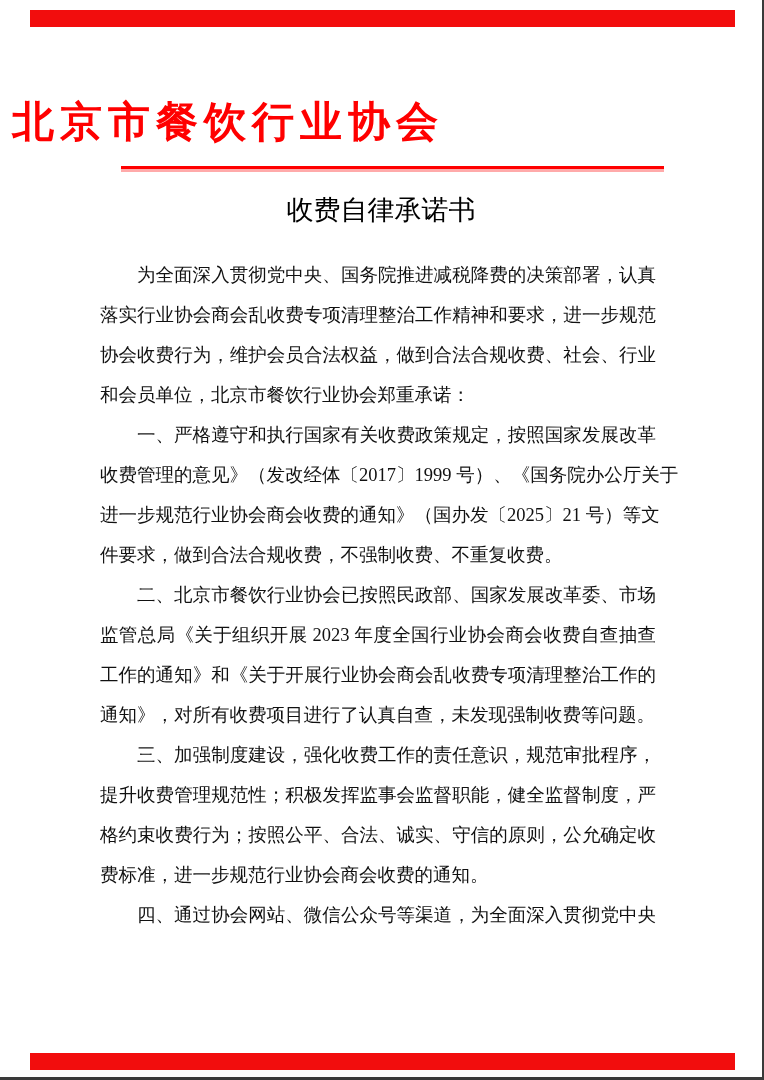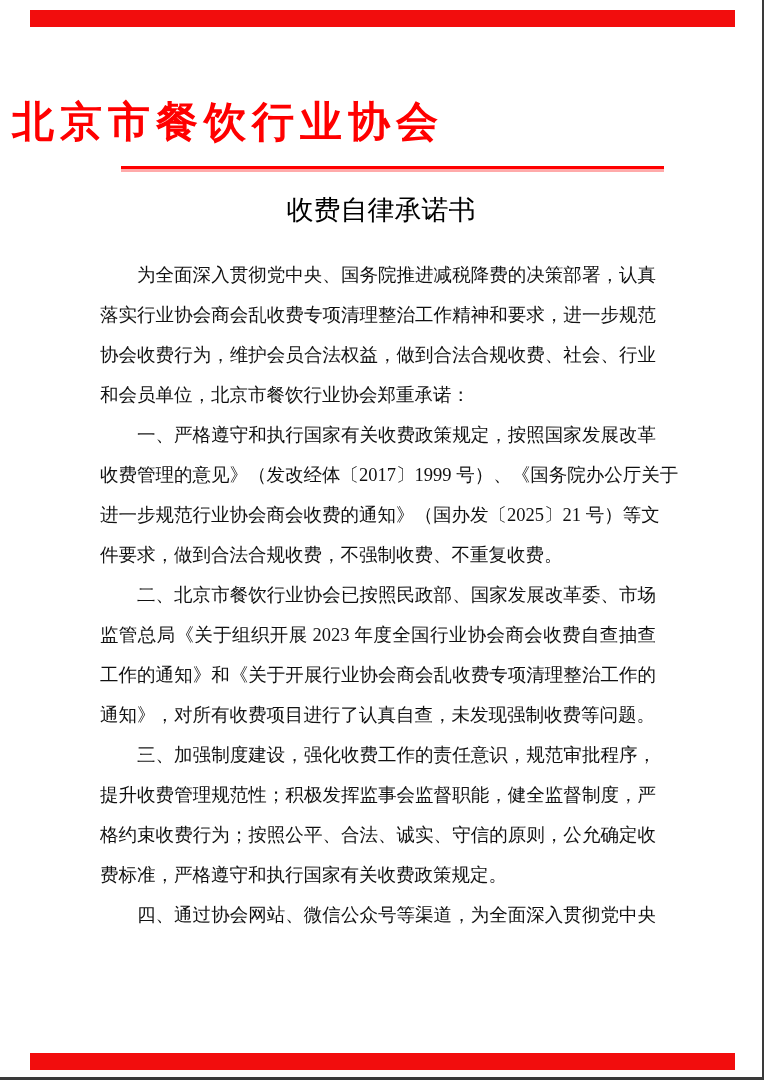--- a/index.html
+++ b/index.html
@@ -79,19 +79,19 @@
     <div class="tl">收费管理的意见》（发改经体〔2017〕1999 号）、《国务院办公厅关于</div>
     <div class="tl">进一步规范行业协会商会收费的通知》（国办发〔2025〕21 号）等文</div>
     <div class="tl end">件要求，做到合法合规收费，不强制收费、不重复收费。</div>
     <div class="tl ind">二、北京市餐饮行业协会已按照民政部、国家发展改革委、市场</div>
     <div class="tl">监管总局《关于组织开展 2023 年度全国行业协会商会收费自查抽查</div>
     <div class="tl">工作的通知》和《关于开展行业协会商会乱收费专项清理整治工作的</div>
     <div class="tl end">通知》，对所有收费项目进行了认真自查，未发现强制收费等问题。</div>
     <div class="tl ind">三、加强制度建设，强化收费工作的责任意识，规范审批程序，</div>
     <div class="tl">提升收费管理规范性；积极发挥监事会监督职能，健全监督制度，严</div>
     <div class="tl">格约束收费行为；按照公平、合法、诚实、守信的原则，公允确定收</div>
-    <div class="tl end">费标准，严格遵守和执行国家有关收费政策规定。</div>
+    <div class="tl end">费标准，进一步规范行业协会商会收费的通知。</div>
     <div class="tl ind">四、通过协会网站、微信公众号等渠道，为全面深入贯彻党中央</div>
   </div>
 
   <div class="band bottom"></div>
 
 </div>
 
 </body></html>

